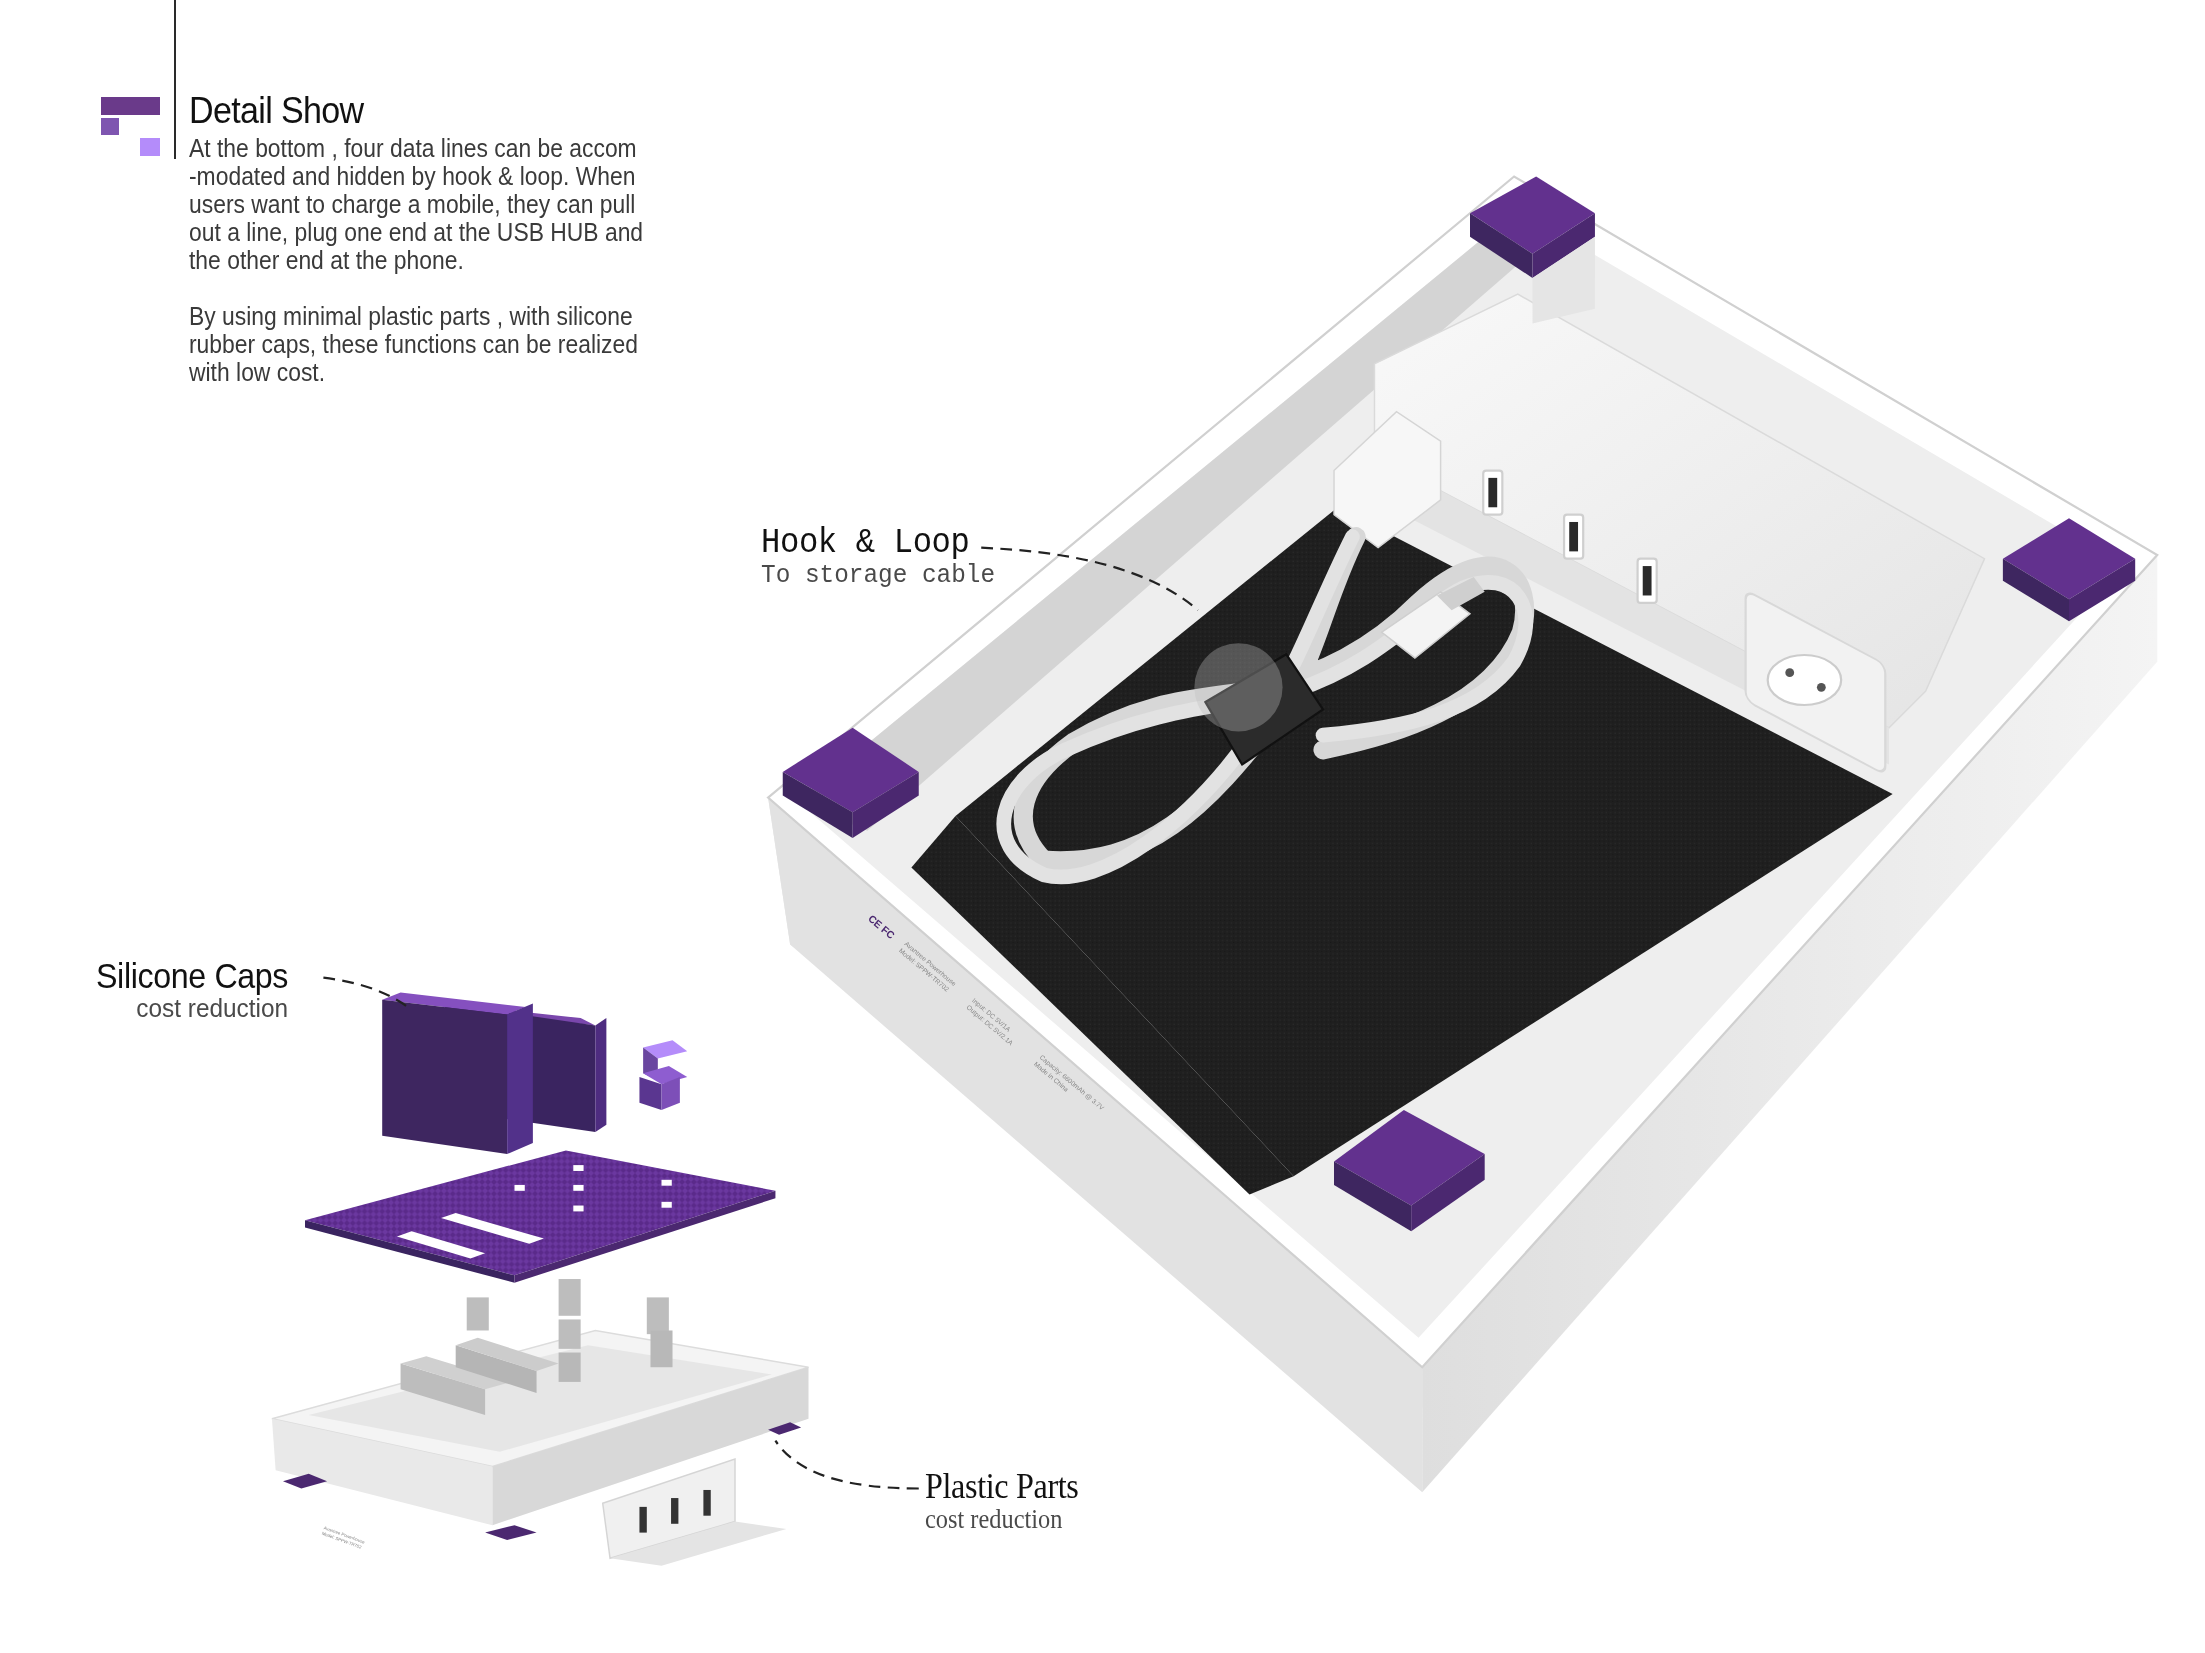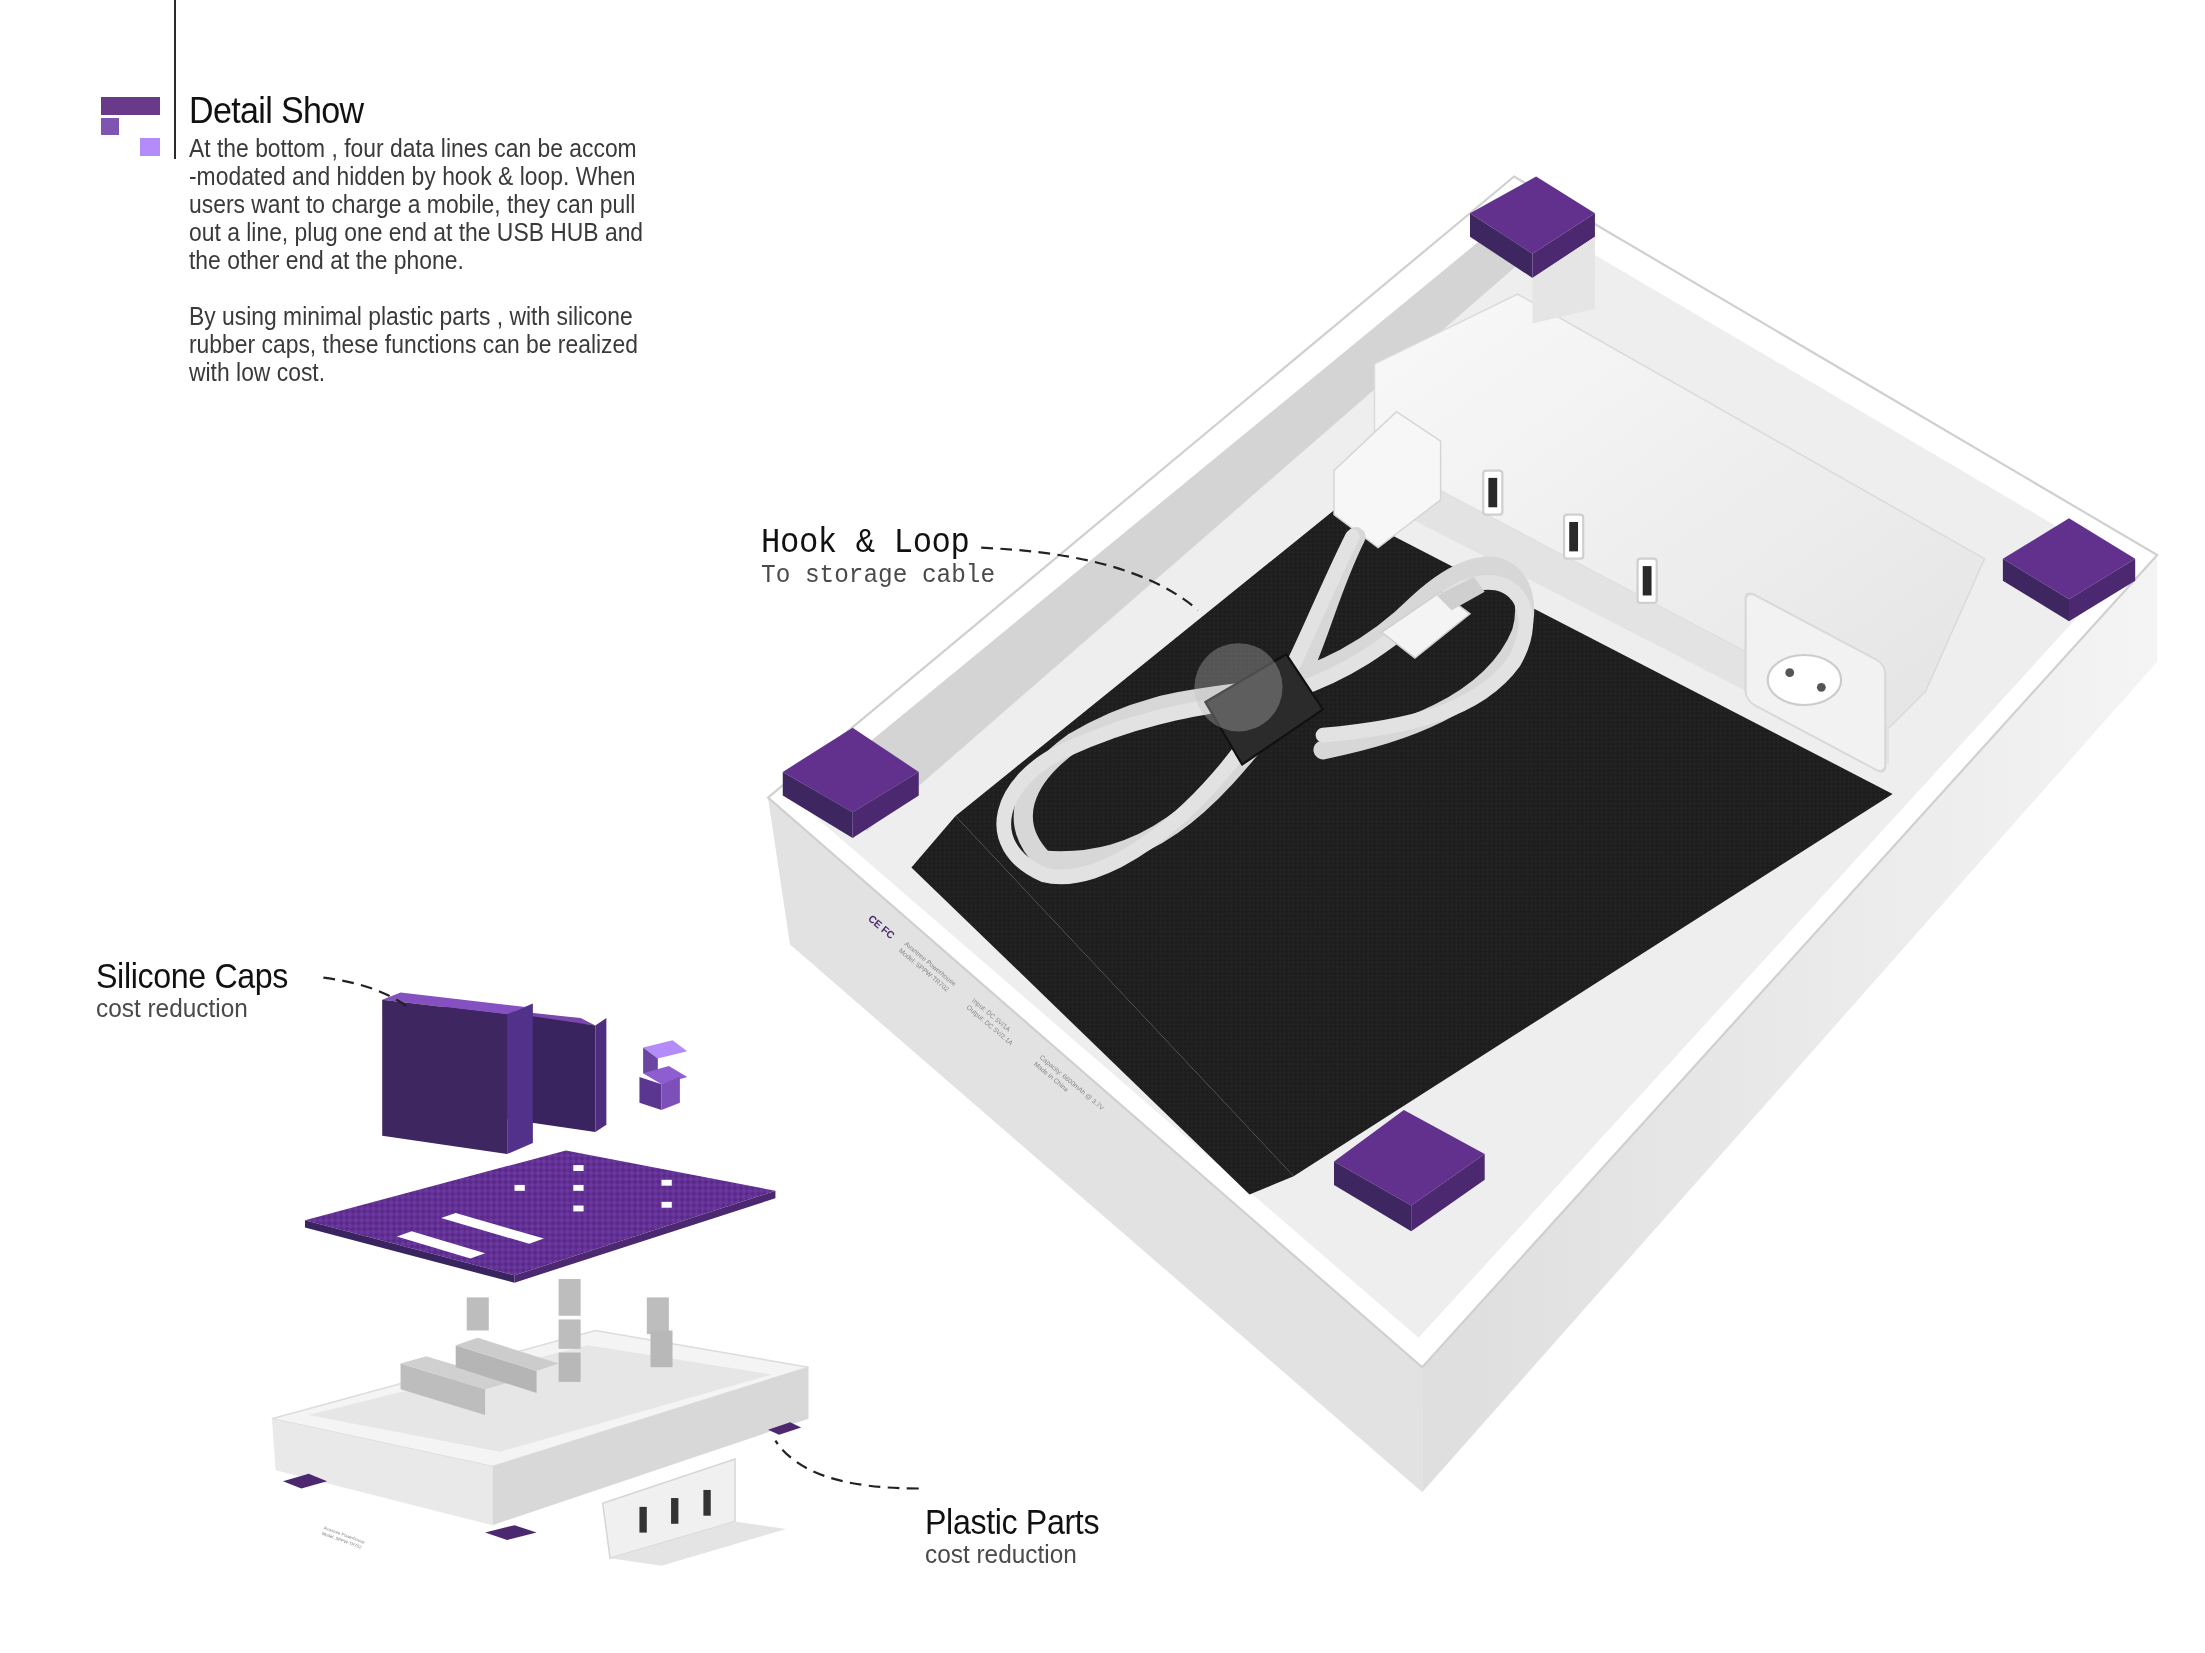--- a/index.html
+++ b/index.html
@@ -222,22 +222,22 @@
     <path d="M440,1330 C480,1335 520,1345 555,1370"></path>
     <path d="M1250,2025 C1150,2025 1085,2005 1055,1960"></path>
   </g>
 </svg>
 
 <div class="abs" style="left:761px; top:523px;font-family:Liberation Mono, monospace;">
   <div class="callout-title">Hook &amp; Loop</div>
   <div class="callout-sub">To storage cable</div>
 </div>
 
-<div class="abs" style="left:96px; top:956px;">
+<div class="abs" style="left:96px; top:956px;text-align:right;">
   <div class="callout-title">Silicone Caps</div>
   <div class="callout-sub">cost reduction</div>
 </div>
 
-<div class="abs" style="left:925px; top:1502px;">
+<div class="abs" style="left:925px; top:1467px;font-family:Liberation Serif, serif;">
   <div class="callout-title">Plastic Parts</div>
   <div class="callout-sub">cost reduction</div>
 </div>
 
 
 </body></html>

